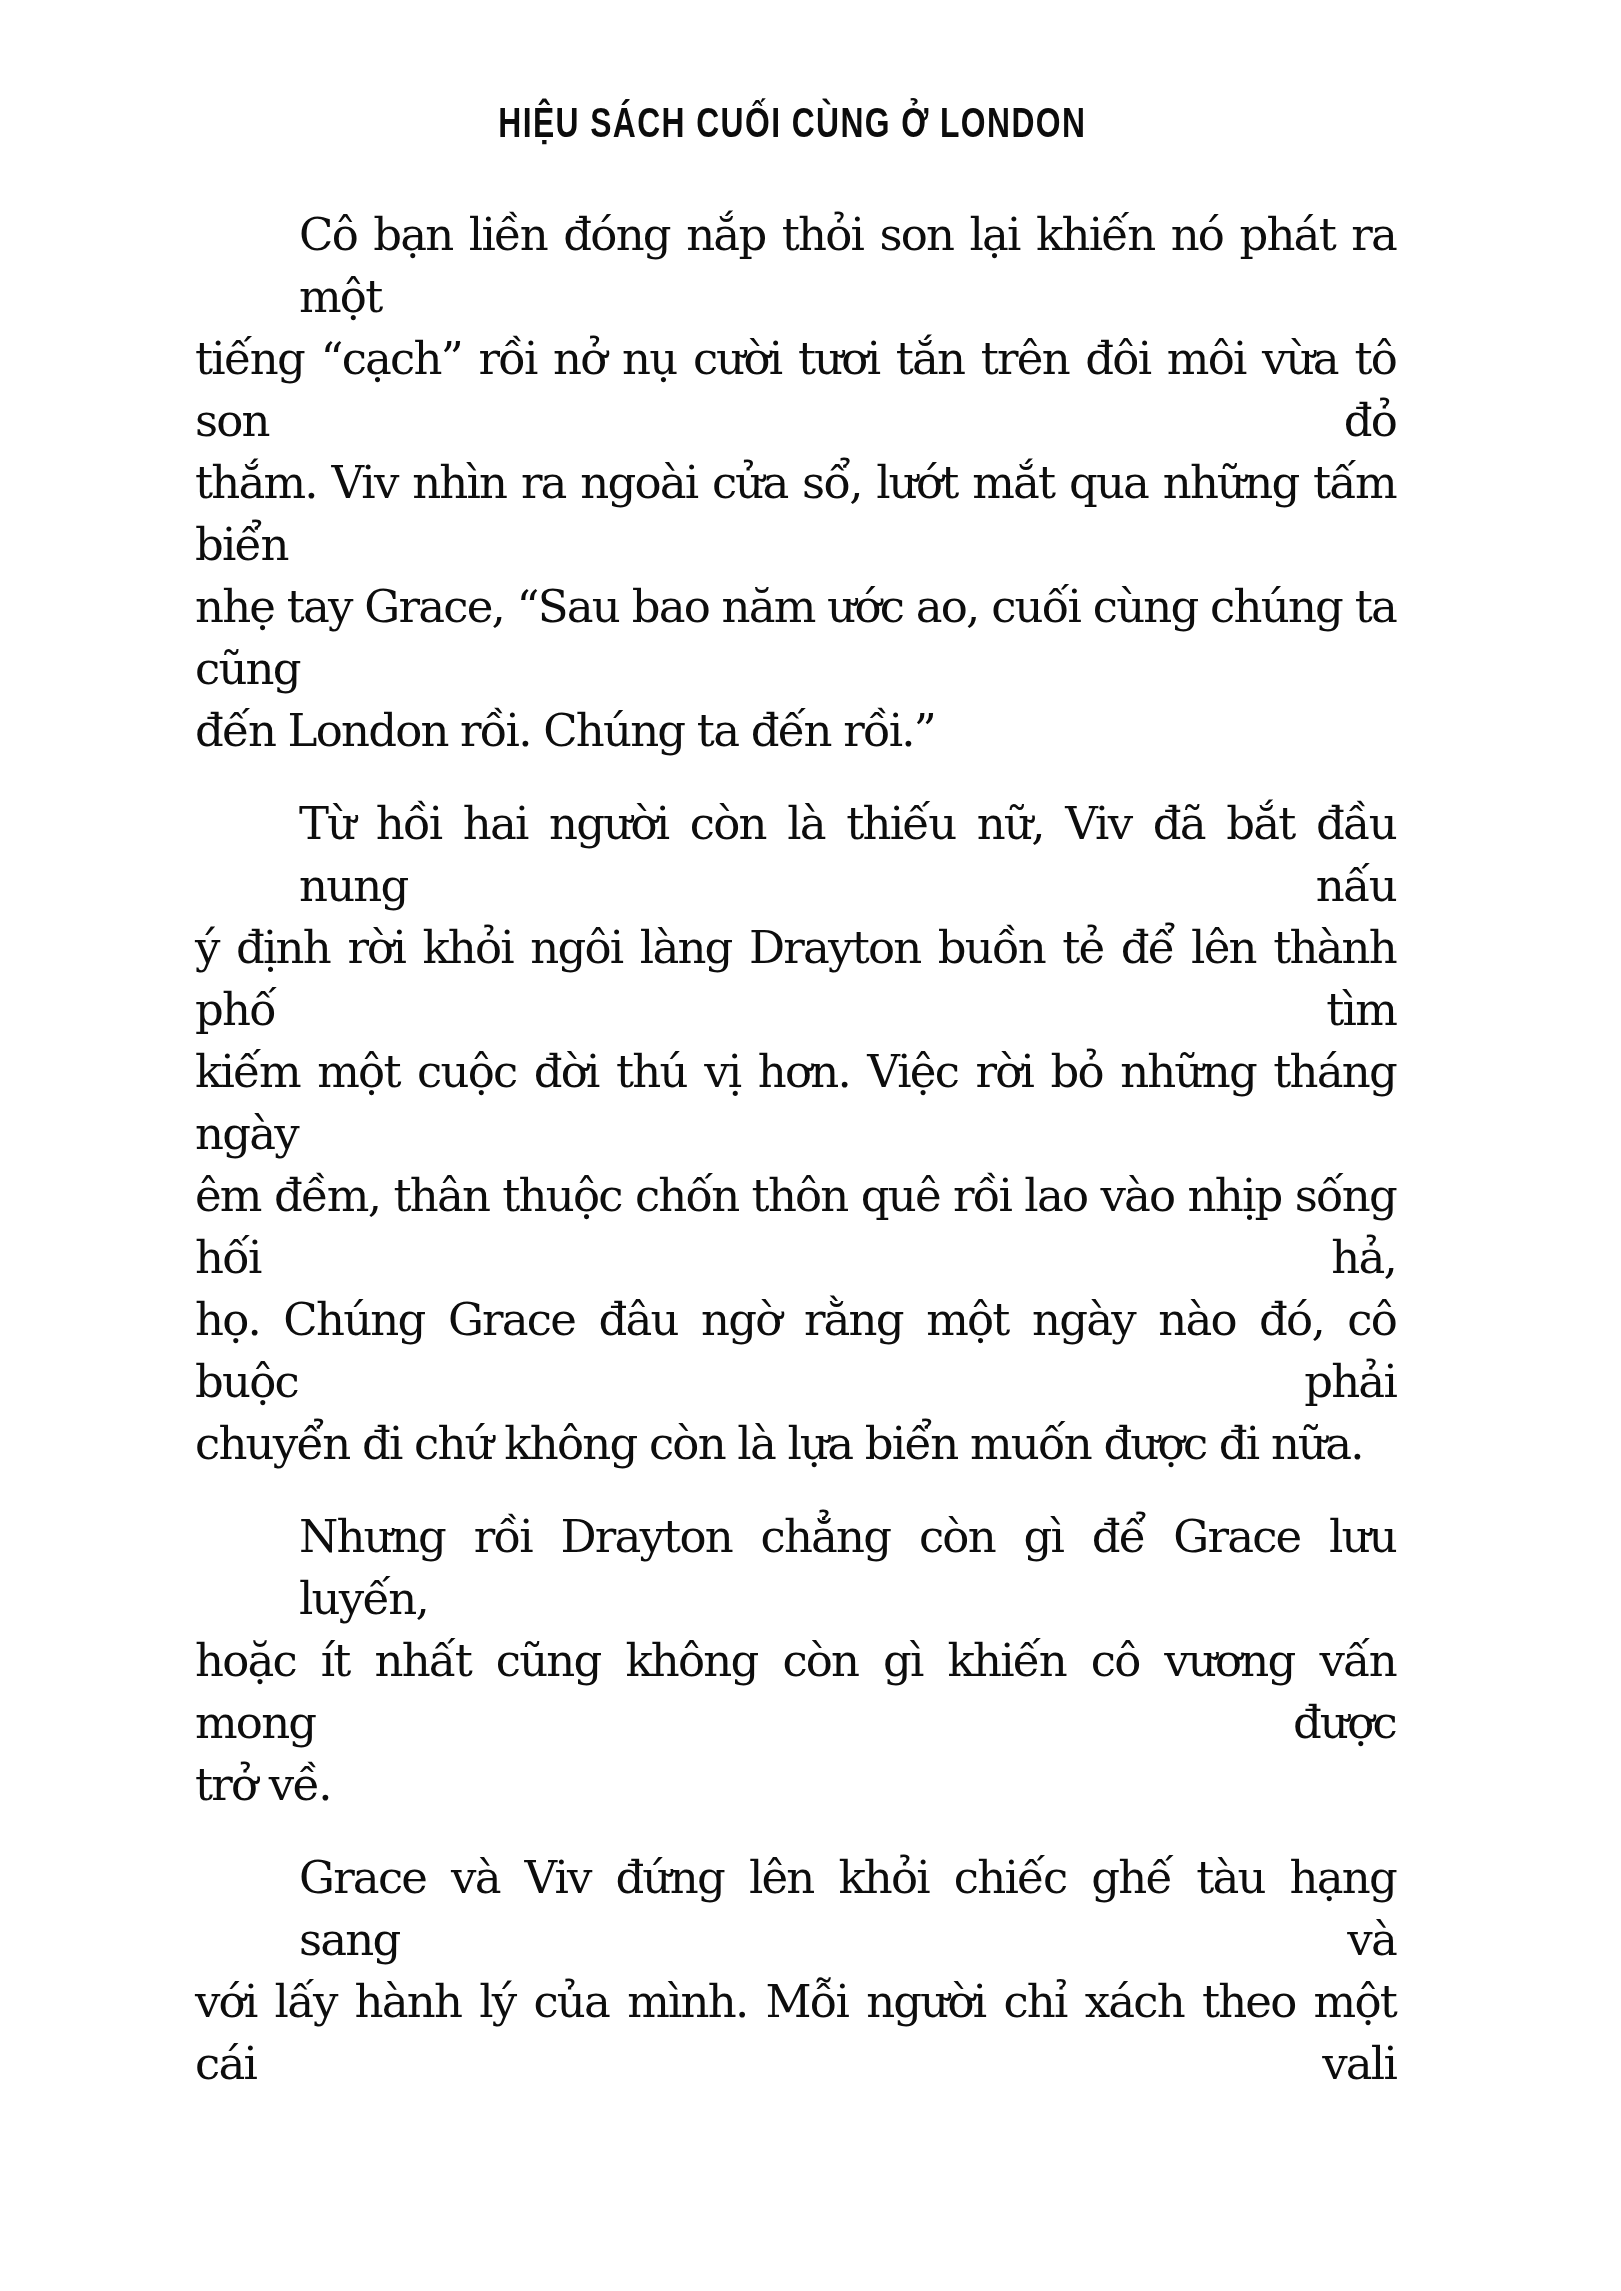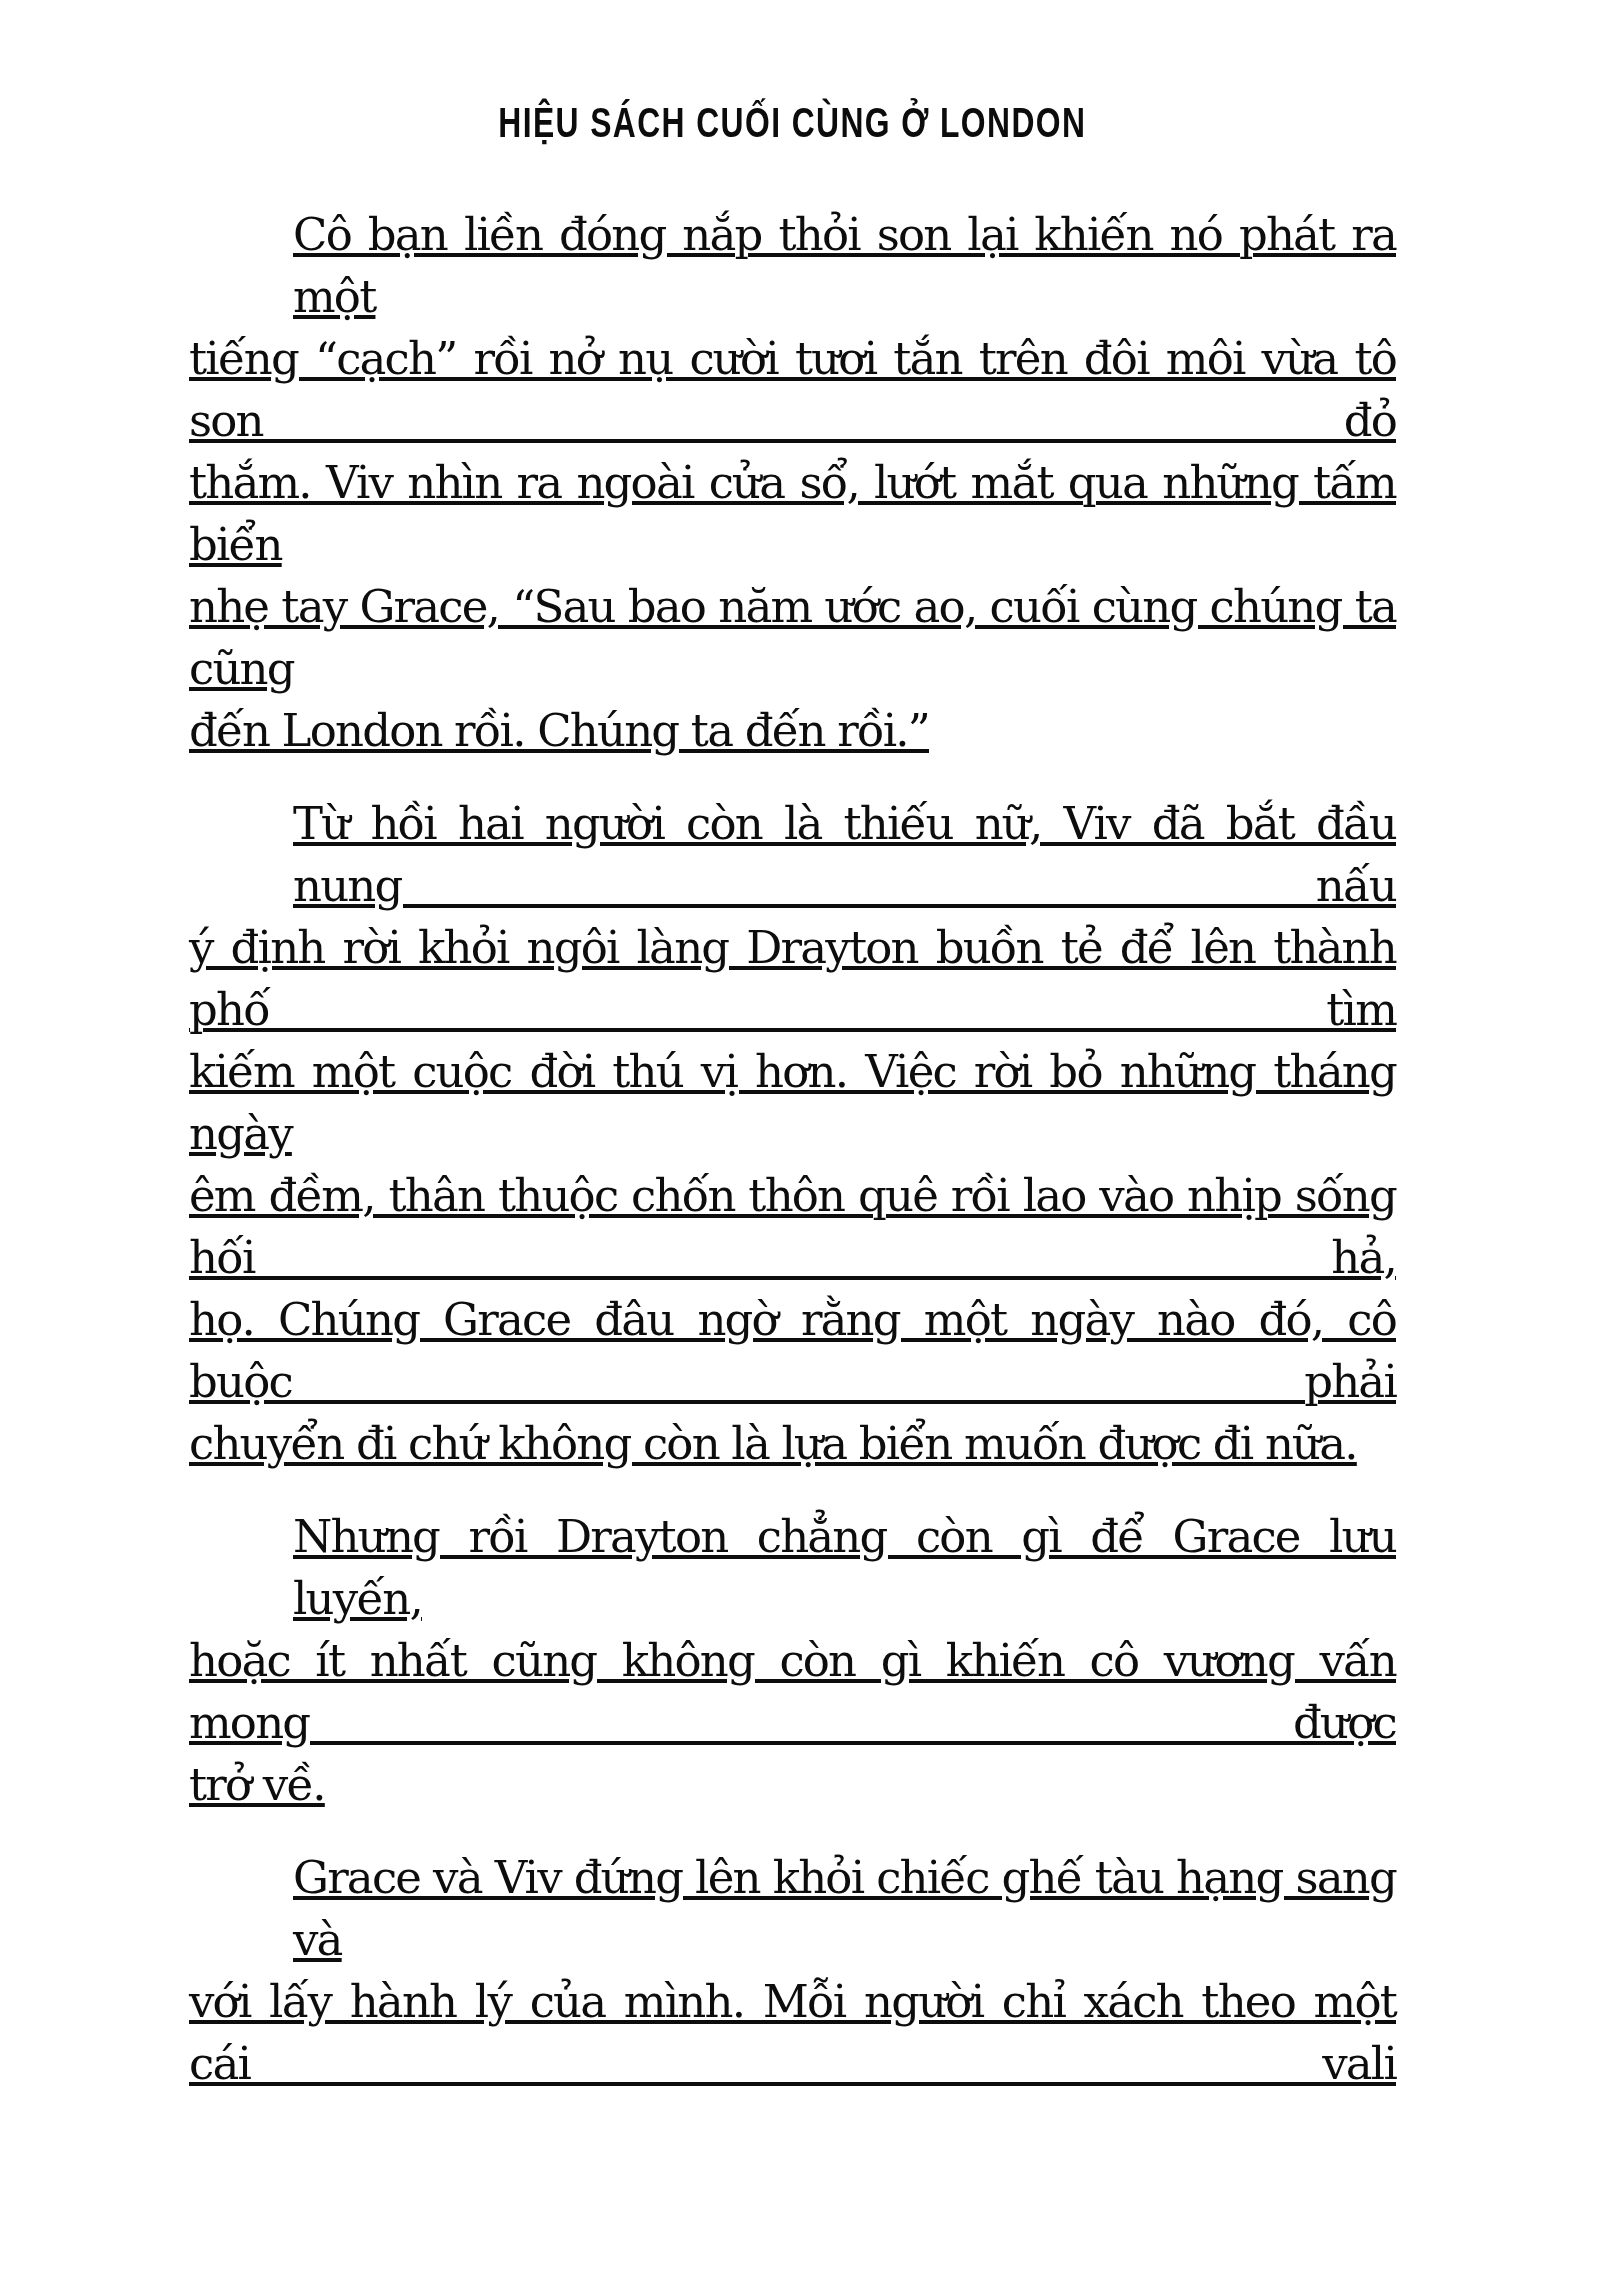--- a/index.html
+++ b/index.html
@@ -5,21 +5,20 @@
   html, body { margin: 0; padding: 0; background: #e8e8e8; }
   .page {
     position: relative;
     width: 1621px;
     height: 2291px;
     background: #ffffff;
     color: #0d0d0d;
     font-family: "DejaVu Serif", serif;
     overflow: hidden;
     margin: 0 auto;
-    text-decoration: underline;
   }
   .running-header {
     padding-top: 98px;
     margin-left: 189px;
     width: 1207px;
     text-align: center;
     height: 53px;
   }
   .running-header-text {
     display: inline-block;
@@ -31,21 +30,21 @@
     transform-origin: center;
     white-space: nowrap;
     color: #0c0c0c;
   }
   .page-body {
     margin: 53px 225px 0 189px;
     font-size: 45px;
     line-height: 62px;
     letter-spacing: -0.04em;
   }
-  .paragraph { margin: 0 0 31px 0; }
+  .paragraph { margin: 0 0 31px 6px; }
   .paragraph:last-child { margin-bottom: 0; }
   .line {
     text-align: justify;
     text-align-last: justify;
   }
   .line.first { padding-left: 104px; }
   .line.last { text-align-last: left; }
 </style>
 </head>
 <body>

